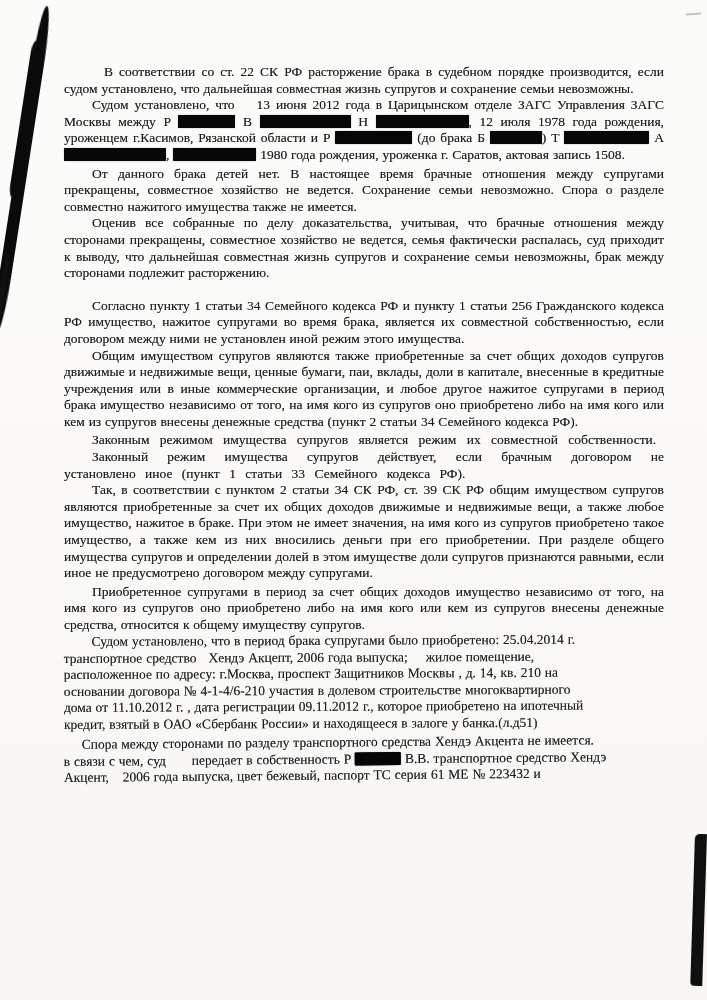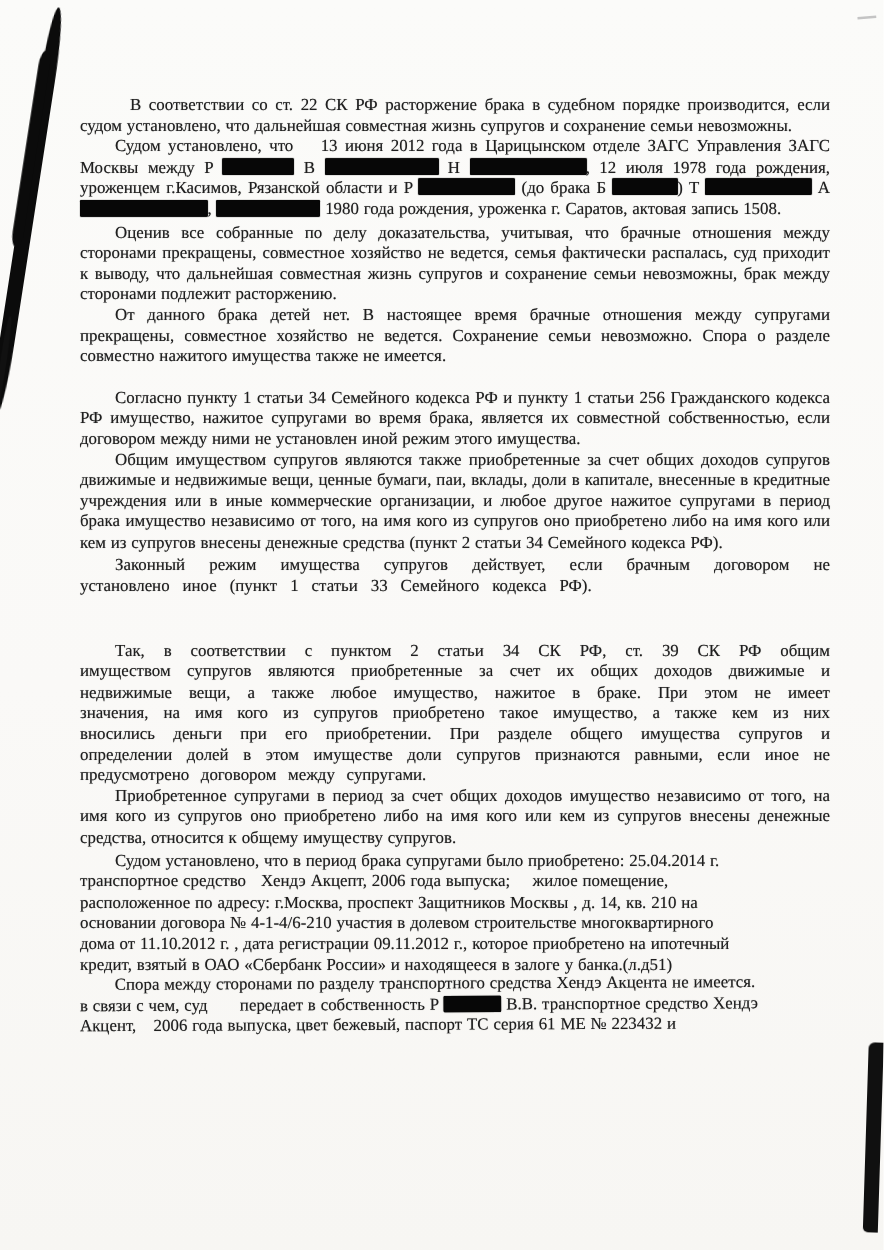--- a/index.html
+++ b/index.html
@@ -2,31 +2,31 @@
 <html><head>
 <meta charset="utf-8">
 <style>
   html,body { margin:0; padding:0; background:#ffffff; }
   .page {
     position:relative; width:707px; height:1000px; overflow:hidden;
     background: linear-gradient(180deg,#fbfbf9 0%, #faf9f7 55%, #f7f6f3 100%);
     font-family:"Liberation Serif","DejaVu Serif",serif;
   }
   .doc {
-    position:absolute; left:64px; top:76px; width:600px;
+    position:absolute; left:64px; top:64px; width:600px;
     font-size:13.5px; line-height:16.6px; text-align:justify;
     color:#1f1f1f; text-shadow:0 0 0.6px rgba(25,25,25,0.55);
     word-spacing:0.5px;
   }
   .doc p { margin:0; text-indent:28px; }
   .doc p:nth-child(1)  { text-indent:40px; }
   .doc p:nth-child(3)  { margin-top:2px; }
   .doc p:nth-child(5)  { margin-top:16px; }
   .doc p:nth-child(7)  { word-spacing:7px; margin-top:2px; }
-  .doc p:nth-child(8)  { word-spacing:6px;margin-top:35px; }
+  .doc p:nth-child(8)  { word-spacing:6px; }
   .doc p:nth-child(10) { margin-top:2px; }
   .doc p:nth-child(11) { transform:rotate(-0.25deg); transform-origin:left bottom; }
   .doc p:nth-child(12) { margin-top:4px; text-indent:18px;
                          transform:rotate(-0.5deg); transform-origin:left bottom; }
   .doc p:nth-child(13) { margin-top:2px; text-indent:18px; text-align-last:justify;
                          transform:rotate(-0.85deg); transform-origin:left bottom; }
   .redaction {
     display:inline-block; height:13px; background:#070707;
     vertical-align:-2px; border-radius:1px; box-shadow:0 0 0.8px #000;
   }
@@ -59,23 +59,24 @@
 </head>
 <body>
 
 <div class="page">
   <div class="streak-left"></div>
   <div class="mark-top-right"></div>
   <div class="streak-right"></div>
   <div class="doc" style="color: rgb(31, 31, 31);">
       <p>В соответствии со ст. 22 СК РФ расторжение брака в судебном порядке производится, если судом установлено, что дальнейшая совместная жизнь супругов и сохранение семьи невозможны. </p>
       <p>Судом установлено, что <span class="gap" style="width: 16px;"></span>13 июня 2012 года в Царицынском отделе ЗАГС Управления ЗАГС Москвы между Р <span class="redaction" style="width: 57px; background: rgb(7, 7, 7);"></span> В <span class="redaction" style="width: 91px; background: rgb(7, 7, 7);"></span> Н <span class="redaction" style="width: 93px; background: rgb(7, 7, 7);"></span>, 12 июля 1978 года рождения, уроженцем г.Касимов, Рязанской области и Р <span class="redaction" style="width: 77px; background: rgb(7, 7, 7);"></span> (до брака Б <span class="redaction" style="width: 52px; background: rgb(7, 7, 7);"></span>) Т <span class="redaction" style="width: 85px; background: rgb(7, 7, 7);"></span> А <span class="redaction" style="width: 102px; background: rgb(7, 7, 7);"></span>,  <span class="redaction" style="width: 83px; background: rgb(7, 7, 7);"></span> 1980 года рождения, уроженка г. Саратов, актовая запись 1508. </p>
+      <p>От данного брака детей нет. В настоящее время брачные отношения между супругами прекращены, совместное хозяйство не ведется. Сохранение семьи невозможно. Спора о разделе совместно нажитого имущества также не имеется. </p>
       <p>Оценив все собранные по делу доказательства, учитывая, что брачные отношения между сторонами прекращены, совместное хозяйство не ведется, семья фактически распалась, суд приходит к выводу, что дальнейшая совместная жизнь супругов и сохранение семьи невозможны, брак между сторонами подлежит расторжению. </p>
-      <p>От данного брака детей нет. В настоящее время брачные отношения между супругами прекращены, совместное хозяйство не ведется. Сохранение семьи невозможно. Спора о разделе совместно нажитого имущества также не имеется. </p>
       <p>Согласно пункту 1 статьи 34 Семейного кодекса РФ и пункту 1 статьи 256 Гражданского кодекса РФ имущество, нажитое супругами во время брака, является их совместной собственностью, если договором между ними не установлен иной режим этого имущества. </p>
       <p>Общим имуществом супругов являются также приобретенные за счет общих доходов супругов движимые и недвижимые вещи, ценные бумаги, паи, вклады, доли в капитале, внесенные в кредитные учреждения или в иные коммерческие организации, и любое другое нажитое супругами в период брака имущество независимо от того, на имя кого из супругов оно приобретено либо на имя кого или кем из супругов внесены денежные средства (пункт 2 статьи 34 Семейного кодекса РФ). </p>
+      <p>Законным режимом имущества супругов является режим их совместной собственности. </p>
       <p>Законный режим имущества супругов действует, если брачным договором не установлено иное (пункт 1 статьи 33 Семейного кодекса РФ). </p>
       <p>Так, в соответствии с пунктом 2 статьи 34 СК РФ, ст. 39 СК РФ общим имуществом супругов являются приобретенные за счет их общих доходов движимые и недвижимые вещи, а также любое имущество, нажитое в браке. При этом не имеет значения, на имя кого из супругов приобретено такое имущество, а также кем из них вносились деньги при его приобретении. При разделе общего имущества супругов и определении долей в этом имуществе доли супругов признаются равными, если иное не предусмотрено договором между супругами. </p>
       <p>Приобретенное супругами в период за счет общих доходов имущество независимо от того, на имя кого из супругов оно приобретено либо на имя кого или кем из супругов внесены денежные средства, относится к общему имуществу супругов. </p>
       <p>Судом установлено, что в период брака супругами было приобретено: 25.04.2014 г. <br>транспортное средство <span class="gap" style="width: 8px;"></span>Хендэ Акцепт, 2006 года выпуска; <span class="gap" style="width: 14px;"></span>жилое помещение, <br>расположенное по адресу: г.Москва, проспект Защитников Москвы , д. 14, кв. 210 на <br>основании договора № 4-1-4/6-210 участия в долевом строительстве многоквартирного <br>дома от 11.10.2012 г. , дата регистрации 09.11.2012 г., которое приобретено на ипотечный <br>кредит, взятый в ОАО «Сбербанк России» и находящееся в залоге у банка.(л.д51) </p>
       <p>Спора между сторонами по разделу транспортного средства Хендэ Акцента не имеется. <br>в связи с чем, суд <span class="gap" style="width: 22px;"></span>передает в собственность Р <span class="redaction" style="width: 46px; background: rgb(7, 7, 7);"></span> В.В. транспортное средство Хендэ <br>Акцент, <span class="gap" style="width: 10px;"></span>2006 года выпуска, цвет бежевый, паспорт ТС серия 61 МЕ № 223432 и </p>
     </div>
 </div>
 
 </body></html>

